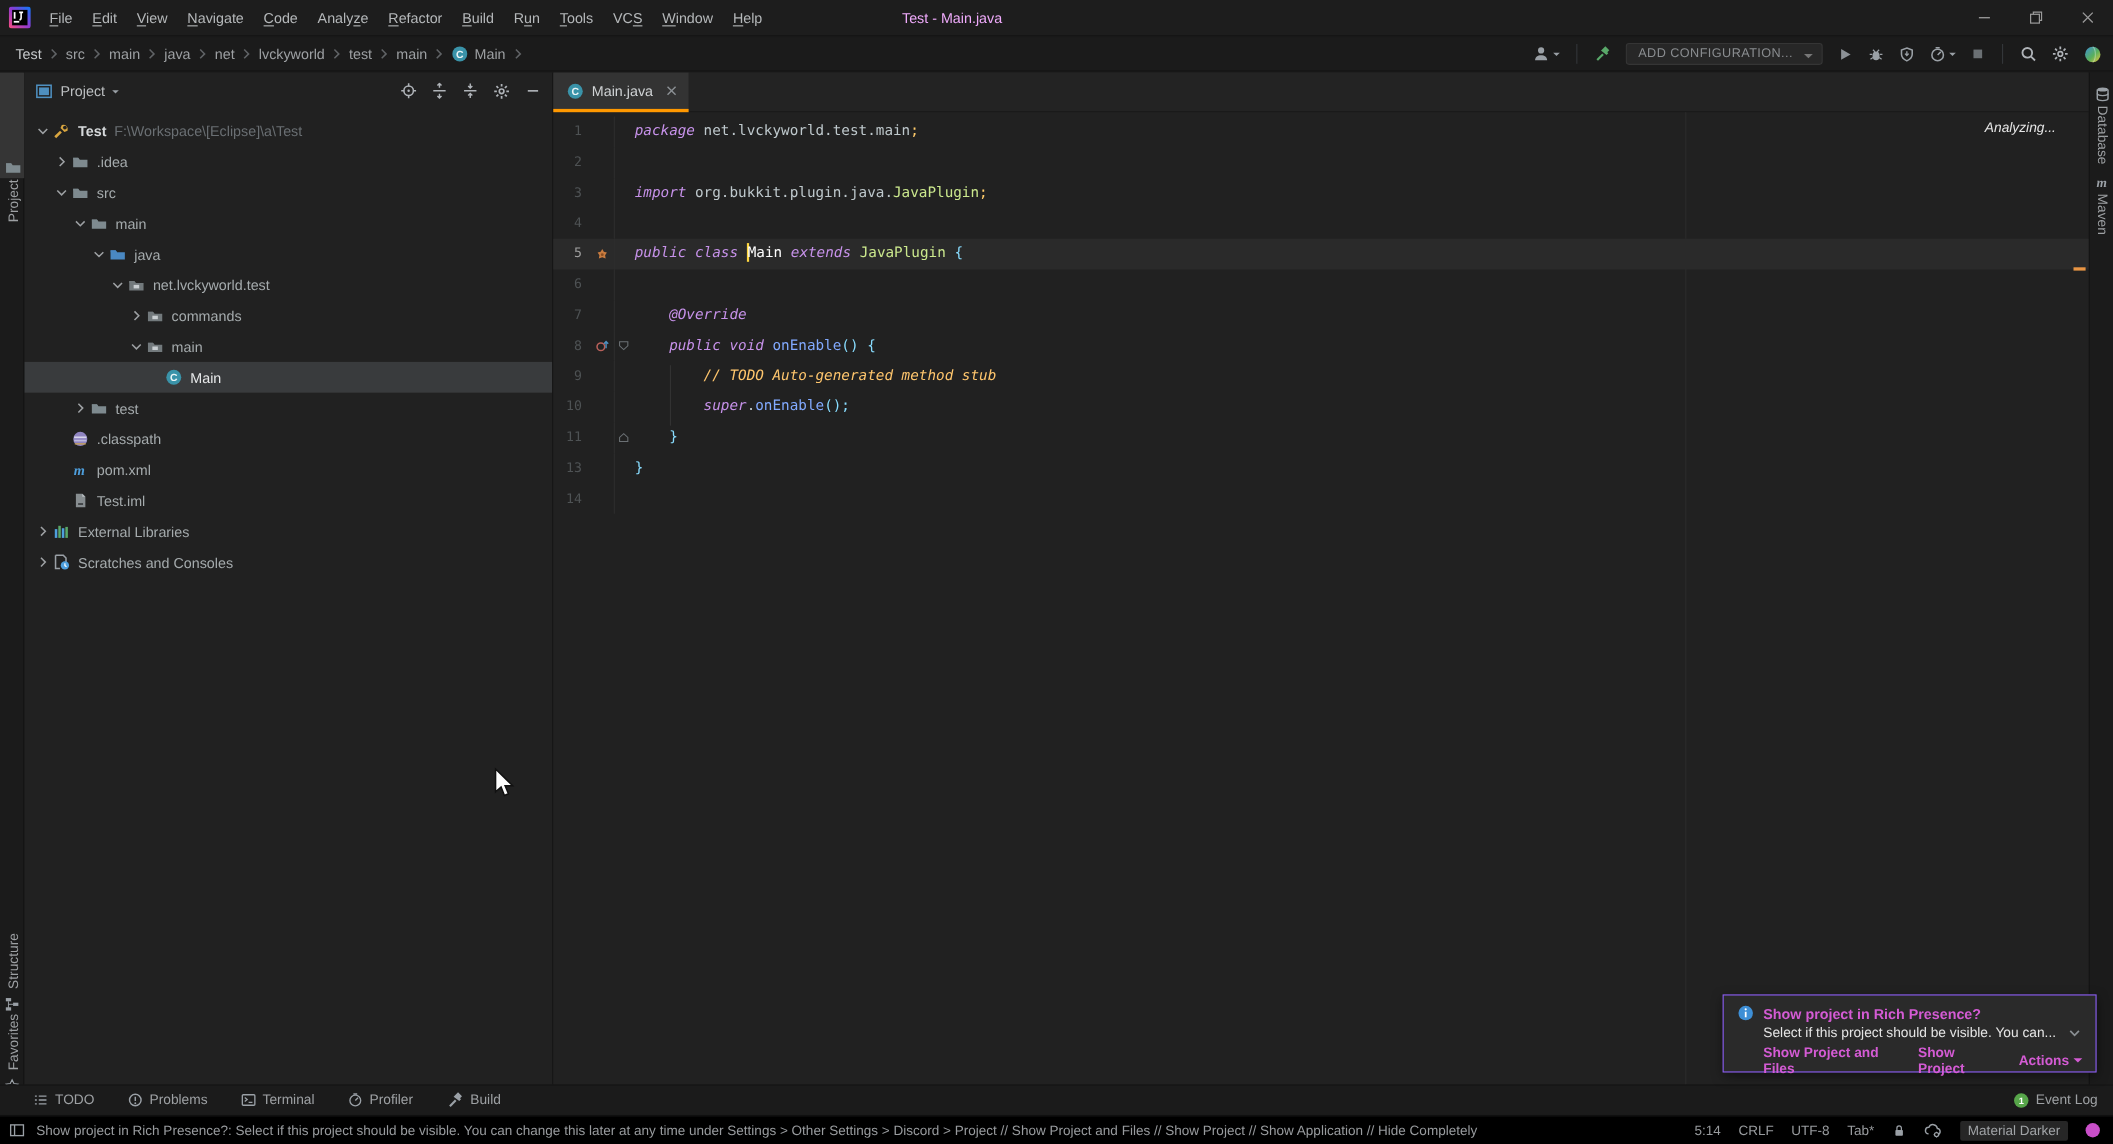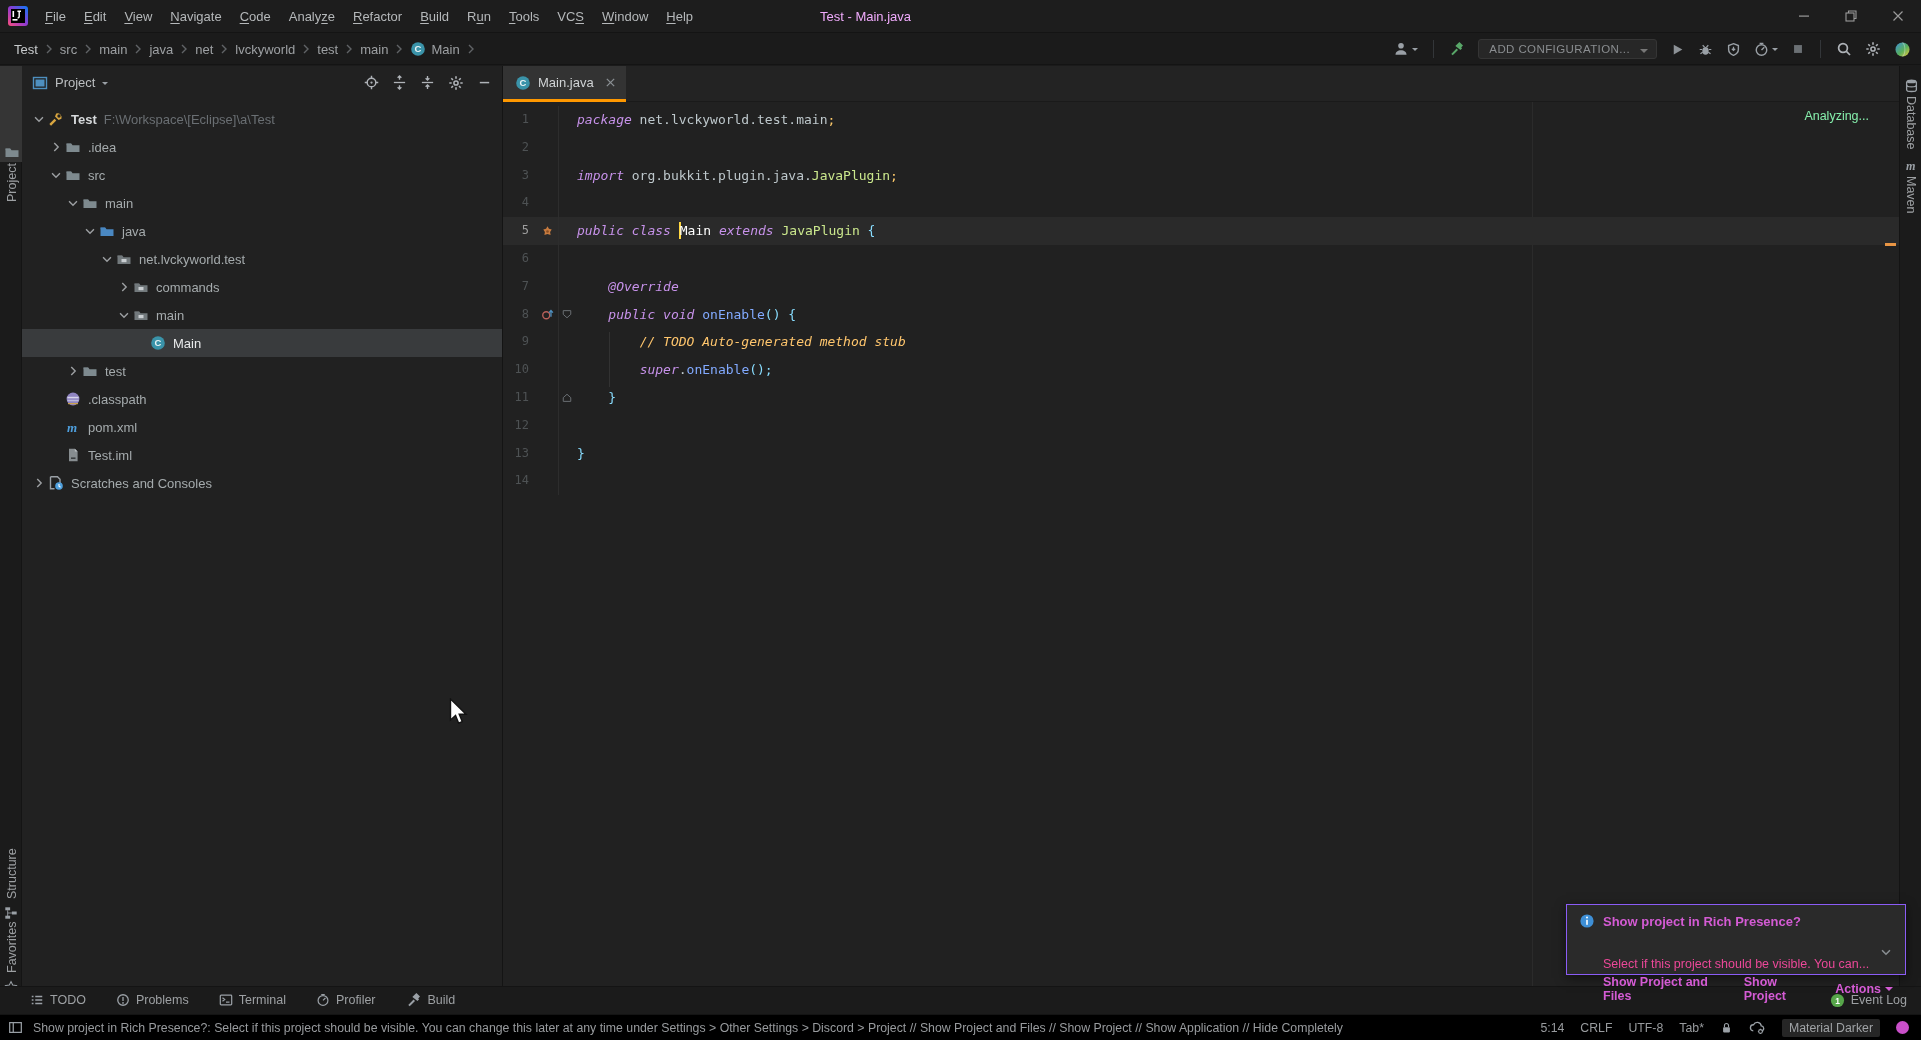--- a/index.html
+++ b/index.html
@@ -80,21 +80,21 @@
   .tok-cls  { color:var(--c-cls); }
   .tok-mth  { color:var(--c-mth); }
   .tok-punct{ color:var(--c-punct); }
   .tok-semi { color:var(--c-semi); }
   .tok-todo { color:var(--c-todo); font-style:italic; }
   .tok-plain{ color:var(--c-plain); }
   .tok-white{ color:var(--c-white); }
   .tok-ind  { }
   .caret { display:inline-block; width:0; height:17px; border-left:2px solid #ffd740; vertical-align:-4px; margin-right:-1px; }
   .analyzing { position:absolute; top:7px; right:30px; font-family:"Liberation Sans",sans-serif;
-    font-size:12.5px; color:#86efac; }
+    font-size:12.5px; color:#e5e5e5;font-style:italic; }
   .stripe-mark { position:absolute; right:3px; top:141px; width:11px; height:3px; background:#e89544; }
 
   
   .bottom-bar { position:absolute; top:986px; left:0; width:1921px; height:27px; background:#1b1b1b;
     border-top:1px solid #141414; display:flex; align-items:center; padding:0 14px 0 30px; gap:30px; }
   .bb-item { display:flex; align-items:center; gap:6px; font-size:12.5px; color:#9da0a3; cursor:default; }
   .event-log { margin-left:auto; display:flex; align-items:center; gap:6px; font-size:12.5px; color:#9da0a3; }
 
   
   .statusbar { position:absolute; top:1014px; left:0; width:1921px; height:26px; background:#000000;
@@ -103,21 +103,21 @@
   .sb-right { display:flex; align-items:center; gap:16px; }
   .theme-pill { background:#262626; padding:2px 7px; border-radius:2px; color:#a0a3a6; }
   .theme-dot { width:13px; height:13px; border-radius:50%; background:#c94fc9; }
 
   
   .notif { position:absolute; left:1566px; top:904px; width:340px; height:71px; background:#2a2a2a;
     border:1px solid #8b5cf6; box-shadow:0 3px 10px rgba(0,0,0,.5); padding:8px 12px 7px 12px; }
   .notif-title-row { display:flex; align-items:center; gap:8px; }
   .notif-title { font-size:13px; font-weight:bold; color:var(--link,#d45bd4); }
   .notif-body-row { display:flex; align-items:center; margin:3px 0 4px 24px; }
-  .notif-body { font-size:12.5px; color:#ec4899; flex:1;margin-top:25px; }
+  .notif-body { font-size:12.5px; color:#e5e5e5; flex:1; }
   .notif-actions { display:flex; gap:24px; margin-left:24px; }
   .notif-link { font-size:12.5px; color:var(--link,#d45bd4); display:flex; align-items:center; gap:4px; cursor:pointer;font-weight:bold; }
   .link-caret { border:4px solid transparent; border-top-color:var(--link,#d45bd4); margin-top:4px; }
 
   .mouse-cursor { position:absolute; left:449px; top:698px; z-index:99; pointer-events:none; }
 </style>
 </head>
 <body>
 
 <header class="titlebar">
@@ -580,20 +580,36 @@
           <span class="tlabel">Test.iml</span>
   </div>
         <div class="trow" style="padding-left:8px">
     <span class="chev">
             <svg width="14" height="14" viewBox="0 0 16 16">
               <path d="M6 3.5L10.5 8 6 12.5" fill="none" stroke="#9da0a3" stroke-width="1.6"></path>
             </svg>
           </span>
           <span class="icon ">
             <svg width="16" height="16" viewBox="0 0 16 16">
+              <rect x="1.8" y="6" width="2.3" height="8" fill="#4e9fdd"></rect>
+              <rect x="5" y="3" width="2.3" height="11" fill="#59a869"></rect>
+              <rect x="8.2" y="5.2" width="2.3" height="8.8" fill="#4e9fdd"></rect>
+              <rect x="11.4" y="4" width="2.3" height="10" fill="#59a869"></rect>
+            </svg>
+          </span>
+          <span class="tlabel">External Libraries</span>
+  </div>
+        <div class="trow" style="padding-left:8px">
+    <span class="chev">
+            <svg width="14" height="14" viewBox="0 0 16 16">
+              <path d="M6 3.5L10.5 8 6 12.5" fill="none" stroke="#9da0a3" stroke-width="1.6"></path>
+            </svg>
+          </span>
+          <span class="icon ">
+            <svg width="16" height="16" viewBox="0 0 16 16">
               <path d="M2.5 1.8h7l2.5 2.5V8" fill="none" stroke="#9aa0a6" stroke-width="1.4"></path>
               <path d="M2.5 1.8v12h4" fill="none" stroke="#9aa0a6" stroke-width="1.4"></path>
               <circle cx="11" cy="11" r="3.8" fill="#4e9fdd"></circle>
               <path d="M11 9v2.2l1.5 1" stroke="#fff" stroke-width="1.1" fill="none"></path>
             </svg>
           </span>
           <span class="tlabel">Scratches and Consoles</span>
   </div>
       </div>
   </aside>
@@ -705,26 +721,20 @@
     <span class="fslot">
               <span class="icon ">
                 <svg width="12" height="12" viewBox="0 0 16 16">
                   <path d="M3 12.5h10v-5L8 3 3 7.5z" fill="none" stroke="#6b7074" stroke-width="1.3"></path>
                 </svg>
               </span>
             </span>
     <span class="codetext"><span class="tok-ind">    </span><span class="tok-punct">}</span></span>
   </div>
   <div class="line">
-    <span class="ln">12</span>
-    <span class="gslot"></span>
-    <span class="fslot"></span>
-    <span class="codetext"></span>
-  </div>
-  <div class="line">
     <span class="ln">13</span>
     <span class="gslot"></span>
     <span class="fslot"></span>
     <span class="codetext"><span class="tok-punct">}</span></span>
   </div>
   <div class="line">
     <span class="ln">14</span>
     <span class="gslot"></span>
     <span class="fslot"></span>
     <span class="codetext"></span>

